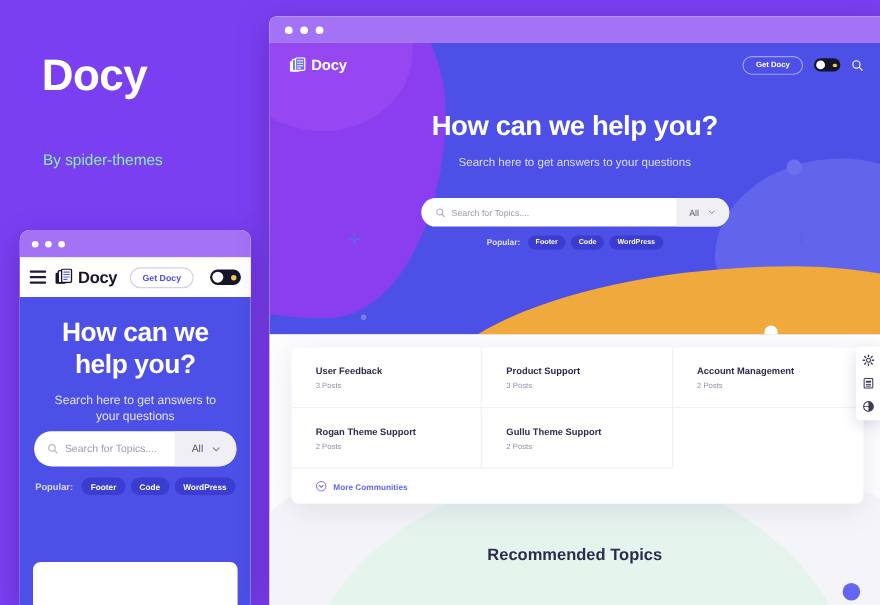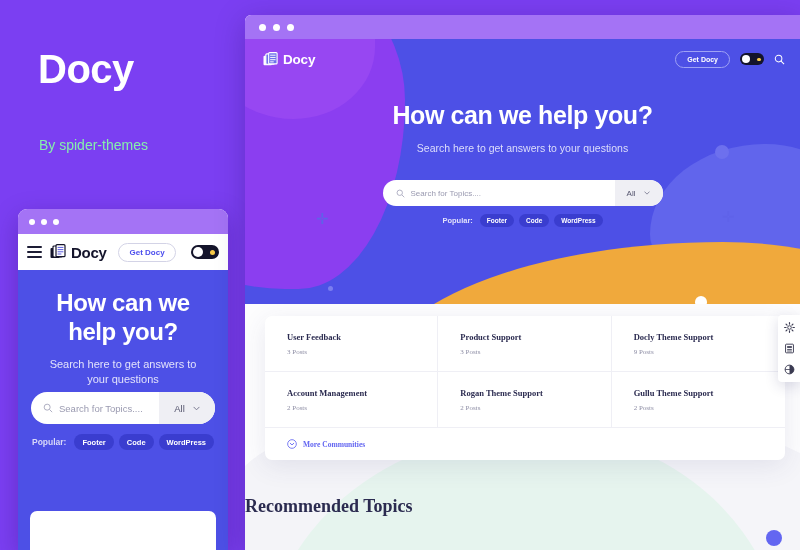--- a/index.html
+++ b/index.html
@@ -170,21 +170,21 @@
   .b-search-all {
     width: 48px; height: 100%; background: #EFEFF4;
     display: flex; align-items: center; justify-content: center; gap: 9px;
     font-size: 8px; color: #55556e; font-weight: 500;
   }
   .b-popular { display: flex; align-items: center; justify-content: center; gap: 5px; margin-top: 8px; }
   .b-pop-label { font-size: 7.5px; color: #E0E0FA; font-weight: bold; margin-right: 2px; }
   .b-tag { background: #3A3DCF; color: #fff; font-size: 6.5px; font-weight: bold; padding: 3px 7px; border-radius: 9px; }
 
   
-  .b-body { position: relative; height: 246px; background: #FDFDFE; overflow: hidden; font-family: Liberation Serif, serif; }
+  .b-body { position: relative; height: 246px; background: #FDFDFE; overflow: hidden; }
   .bg-grey {
     position: absolute; left: -30px; top: 120px; width: 300px; height: 210px;
     background: #F4F4F8; border-radius: 50%;
   }
   .bg-grey2 {
     position: absolute; right: -50px; top: 130px; width: 260px; height: 180px;
     background: #F5F5F9; border-radius: 50%;
   }
   .bg-mint {
     position: absolute; left: 20px; bottom: -110px; width: 520px; height: 230px;
@@ -202,22 +202,22 @@
     width: 33.333%; padding: 16px 0 15px 22px;
     border-right: 1px solid #EFEFF5; border-bottom: 1px solid #EFEFF5;
   }
   .comm-item:nth-child(3n) { border-right: none; }
   .comm-title { font-size: 8.5px; font-weight: bold; color: #2B2B50; }
   .comm-posts { font-size: 7px; color: #8E8EA5; margin-top: 6px; }
   .comm-more { display: flex; align-items: center; gap: 6px; padding: 11px 0 11px 22px; }
   .comm-more-text { font-size: 7.5px; font-weight: bold; color: #6366F1; }
 
   .rec-title {
-    position: absolute; left: 0; right: 0; top: 192px; 
-    font-size: 18px; font-weight: bold; color: #2B2B50; z-index: 3;
+    position: absolute; left: 0; right: 0; top: 192px; text-align: center;
+    font-size: 15px; font-weight: bold; color: #2B2B50; z-index: 3;
   }
   .b-dot-purple {
     position: absolute; right: 18px; bottom: 4px; width: 16px; height: 16px;
     border-radius: 50%; background: #6366F1; z-index: 2;
   }
 
   
   .tool-strip {
     position: absolute; right: 0; top: 300px; width: 22px;
     background: #ffffff; border-radius: 4px 0 0 4px;
@@ -399,24 +399,20 @@
 
       <div class="comm-card">
         <div class="comm-grid">
           <div class="comm-item">
             <div class="comm-title">User Feedback</div>
             <div class="comm-posts">3 Posts</div>
           </div>
           <div class="comm-item">
             <div class="comm-title">Product Support</div>
             <div class="comm-posts">3 Posts</div>
-          </div>
-          <div class="comm-item">
-            <div class="comm-title">Docly Theme Support</div>
-            <div class="comm-posts">9 Posts</div>
           </div>
           <div class="comm-item">
             <div class="comm-title">Account Management</div>
             <div class="comm-posts">2 Posts</div>
           </div>
           <div class="comm-item">
             <div class="comm-title">Rogan Theme Support</div>
             <div class="comm-posts">2 Posts</div>
           </div>
           <div class="comm-item">

